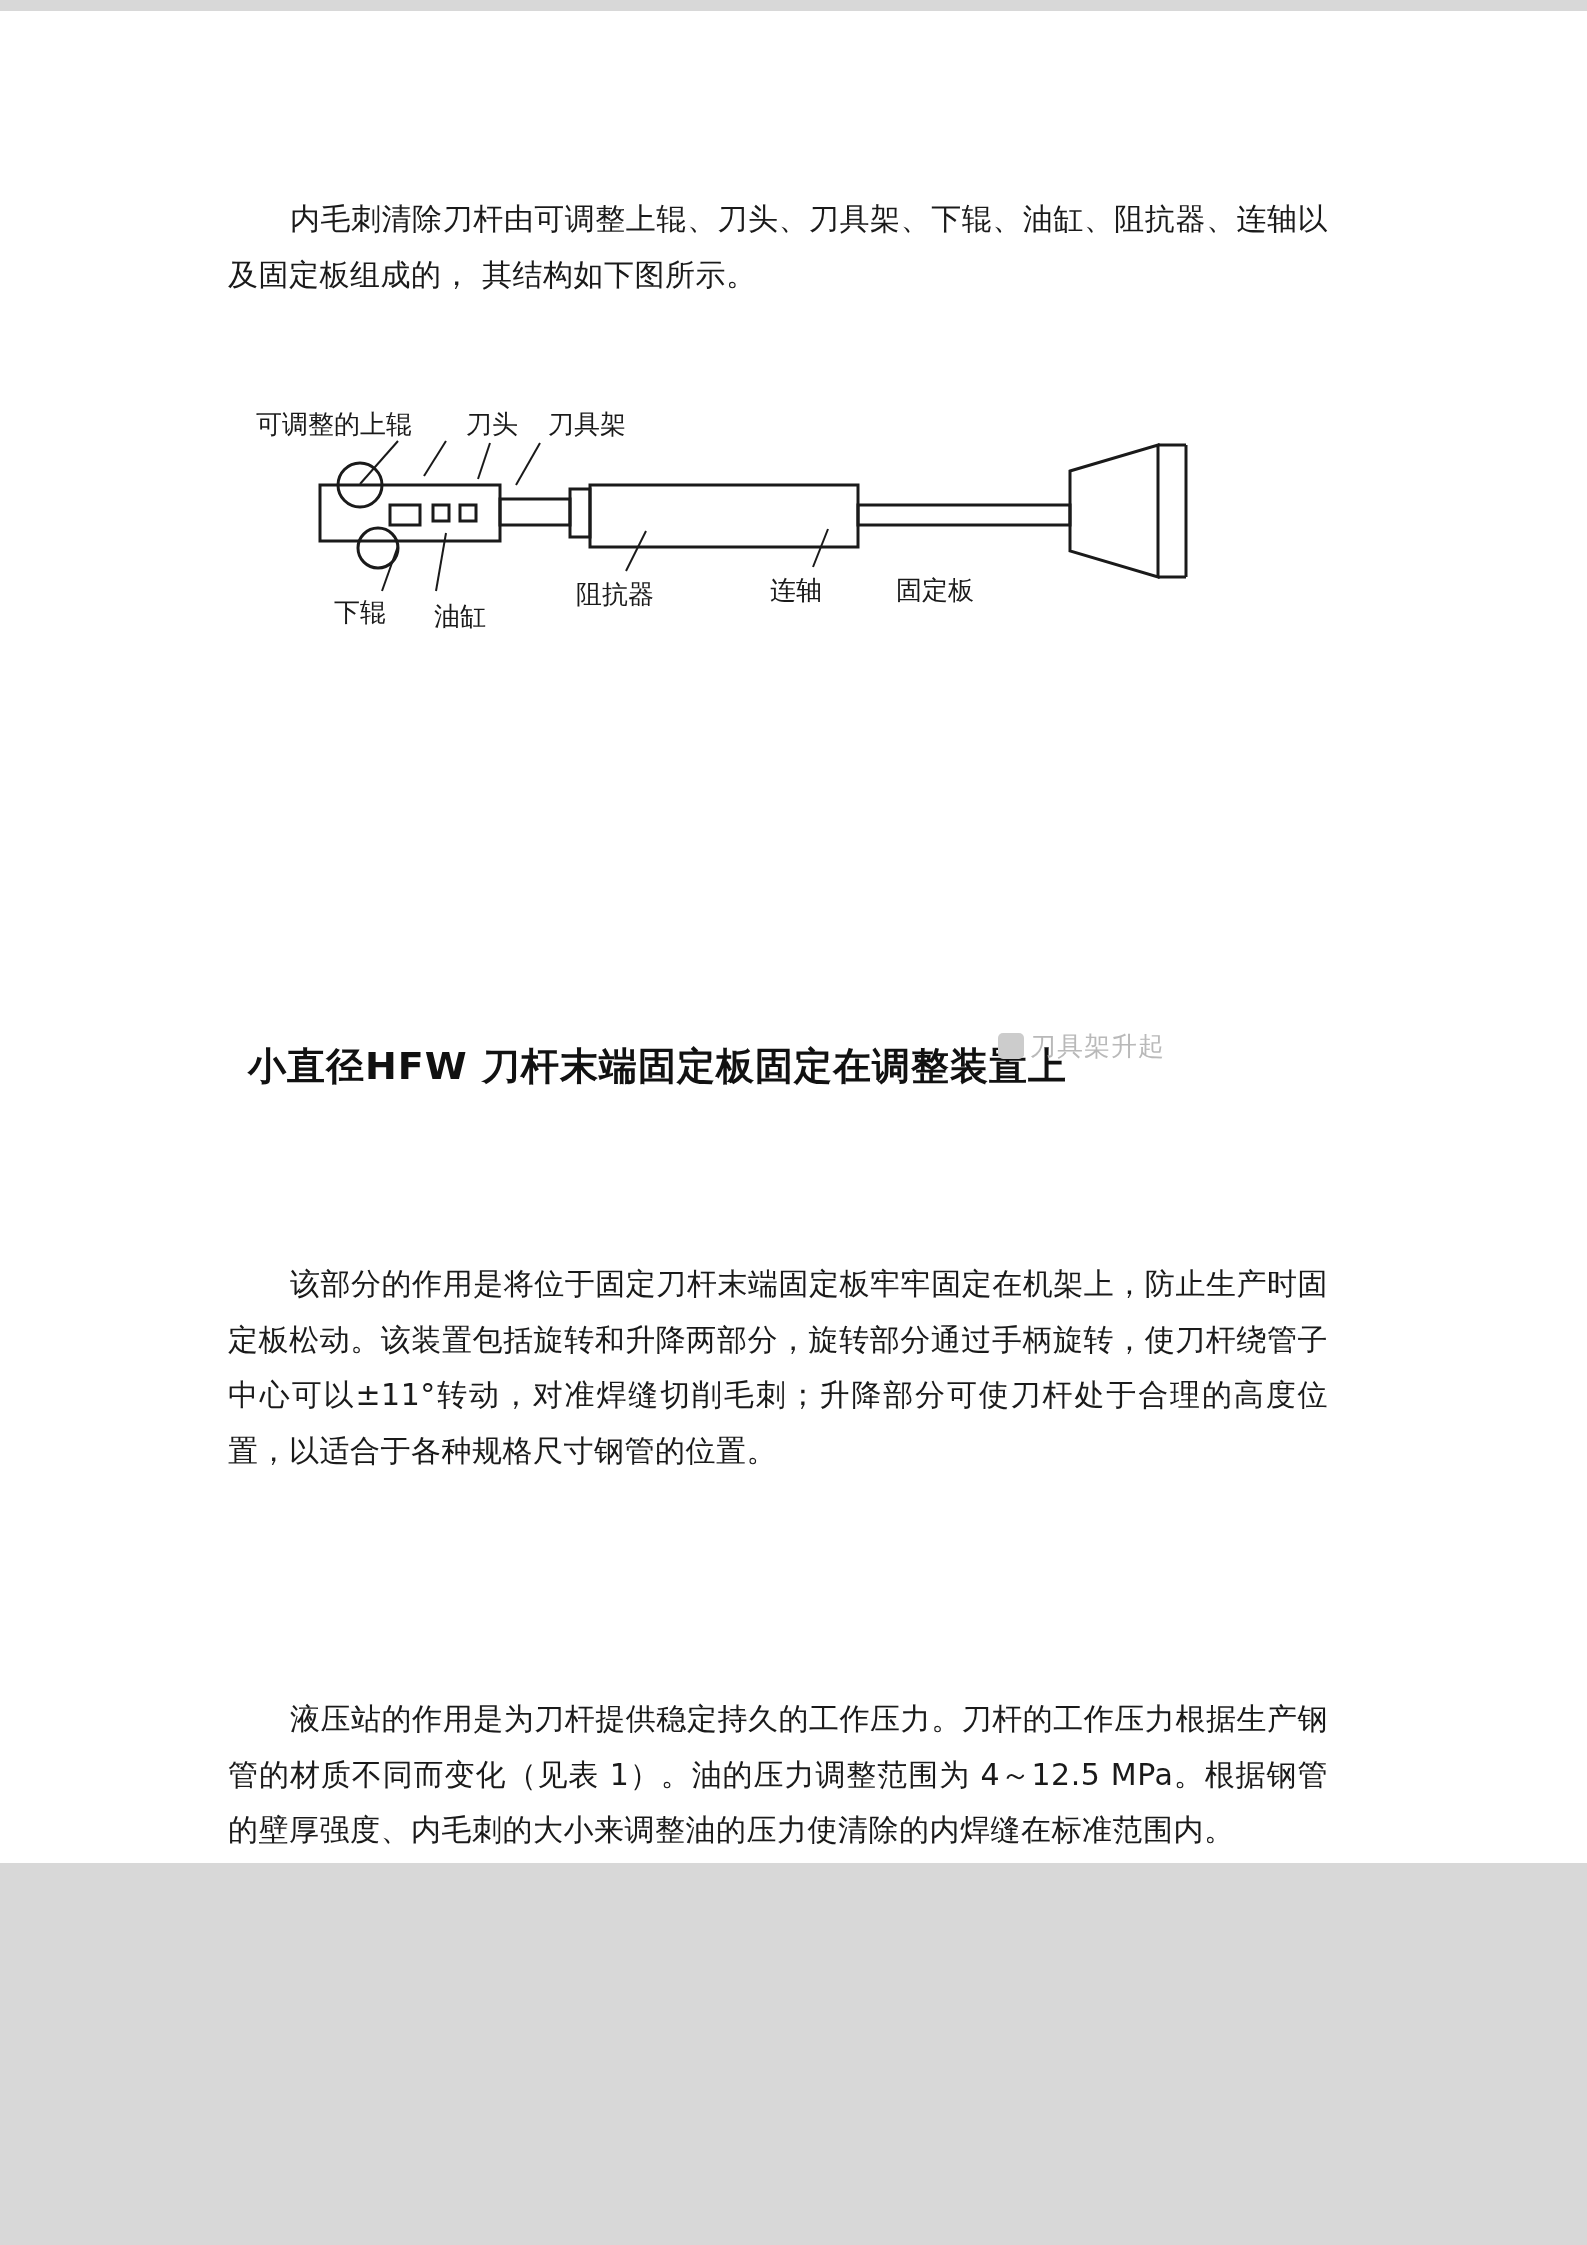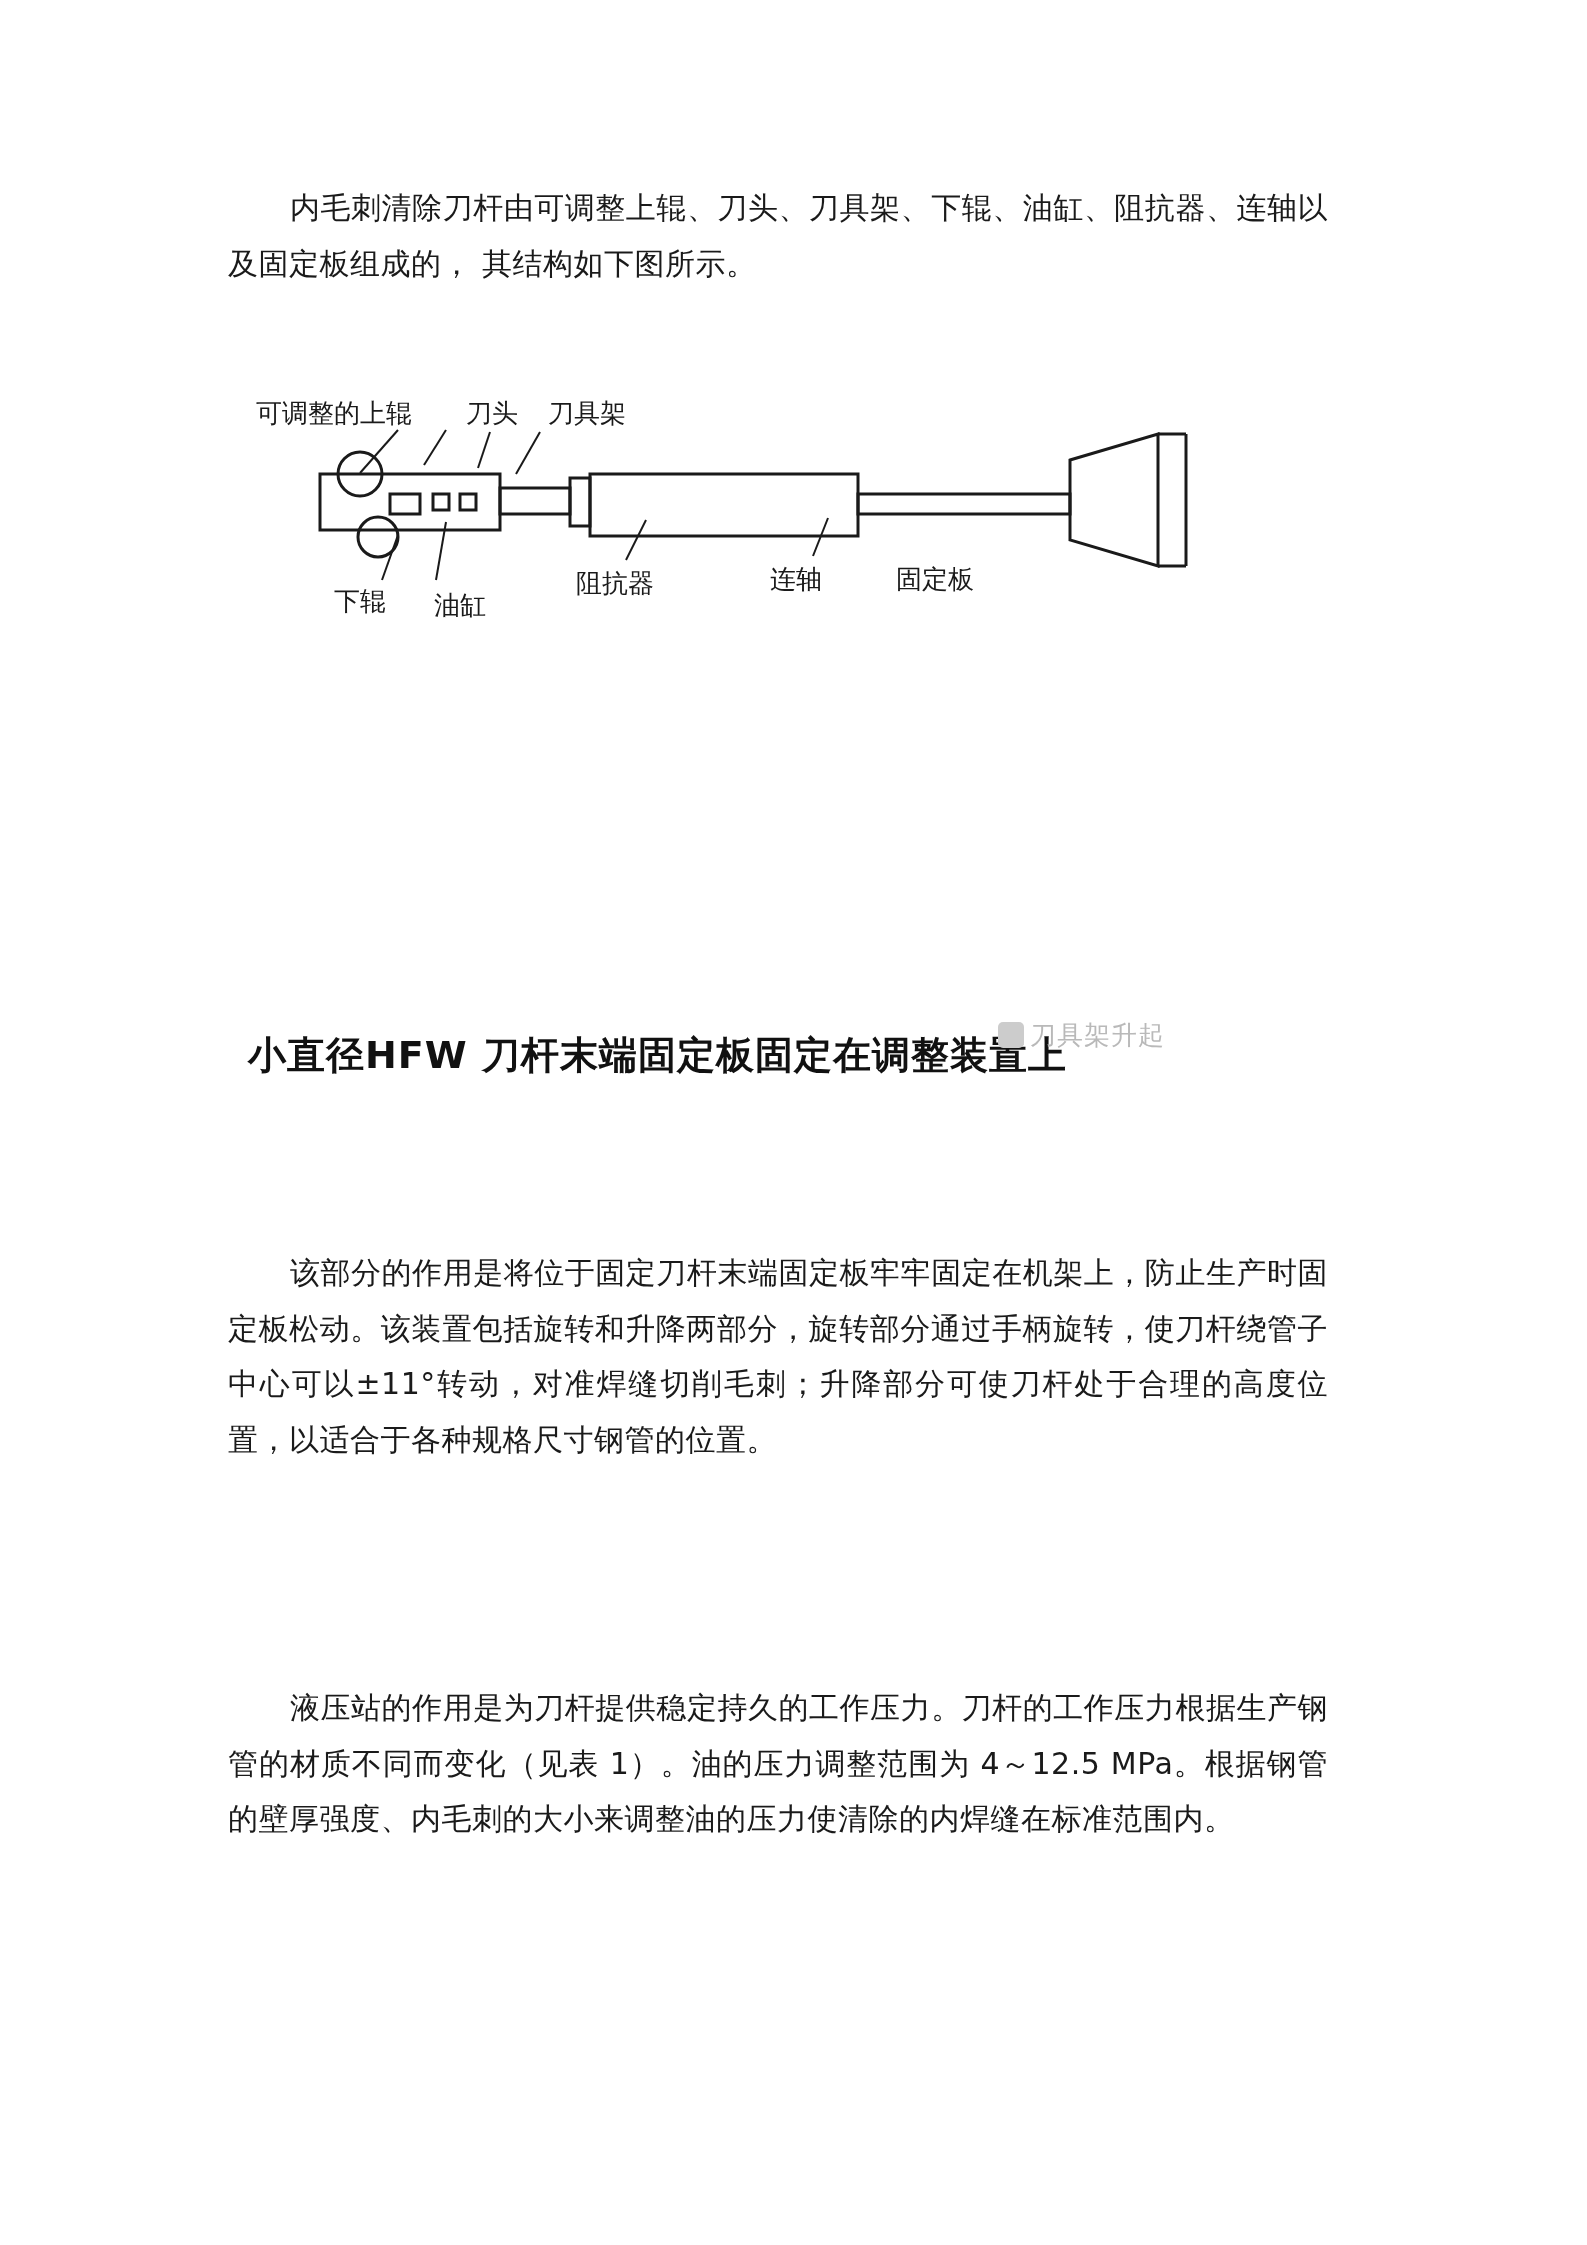--- a/index.html
+++ b/index.html
@@ -6,22 +6,22 @@
     margin: 0;
     padding: 0;
     background: #d8d8d8;
   }
   body {
     font-family: "DejaVu Sans", sans-serif;
   }
   .page {
     position: relative;
     width: 1587px;
-    height: 2245px;
-    margin: 0 auto;
+    height: 1852px;
+    margin: 11px auto;
     background: #ffffff;
     overflow: hidden;
   }
   .content {
     position: absolute;
     left: 228px;
     top: 0;
     width: 1130px;
     height: 2245px;
   }

